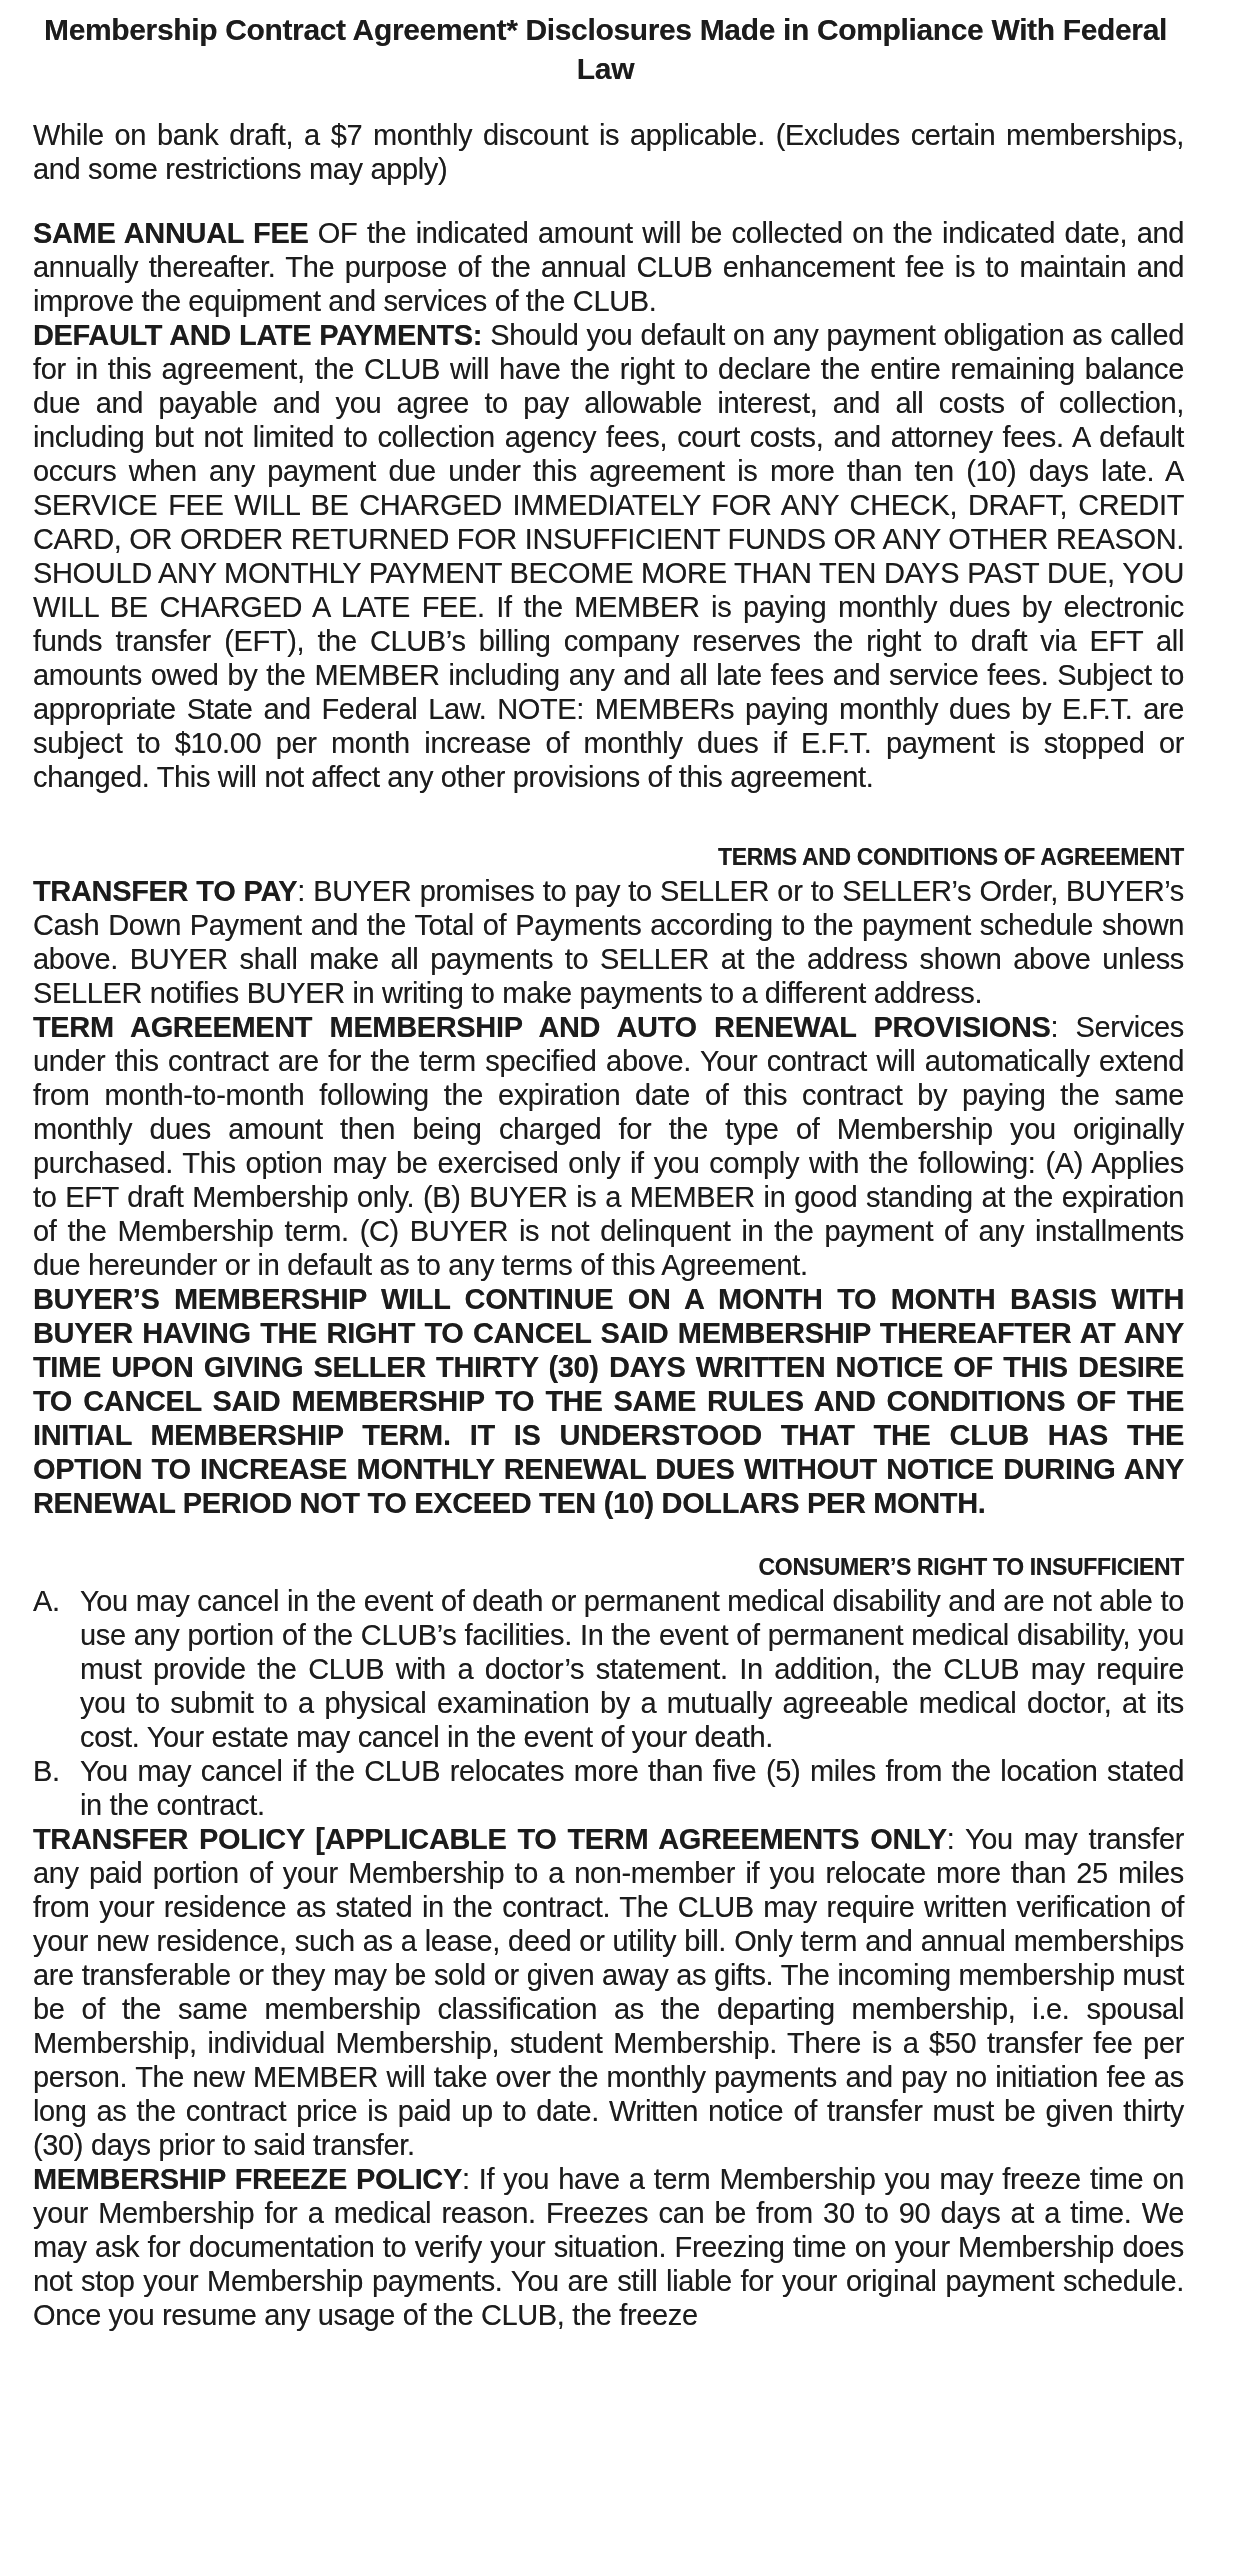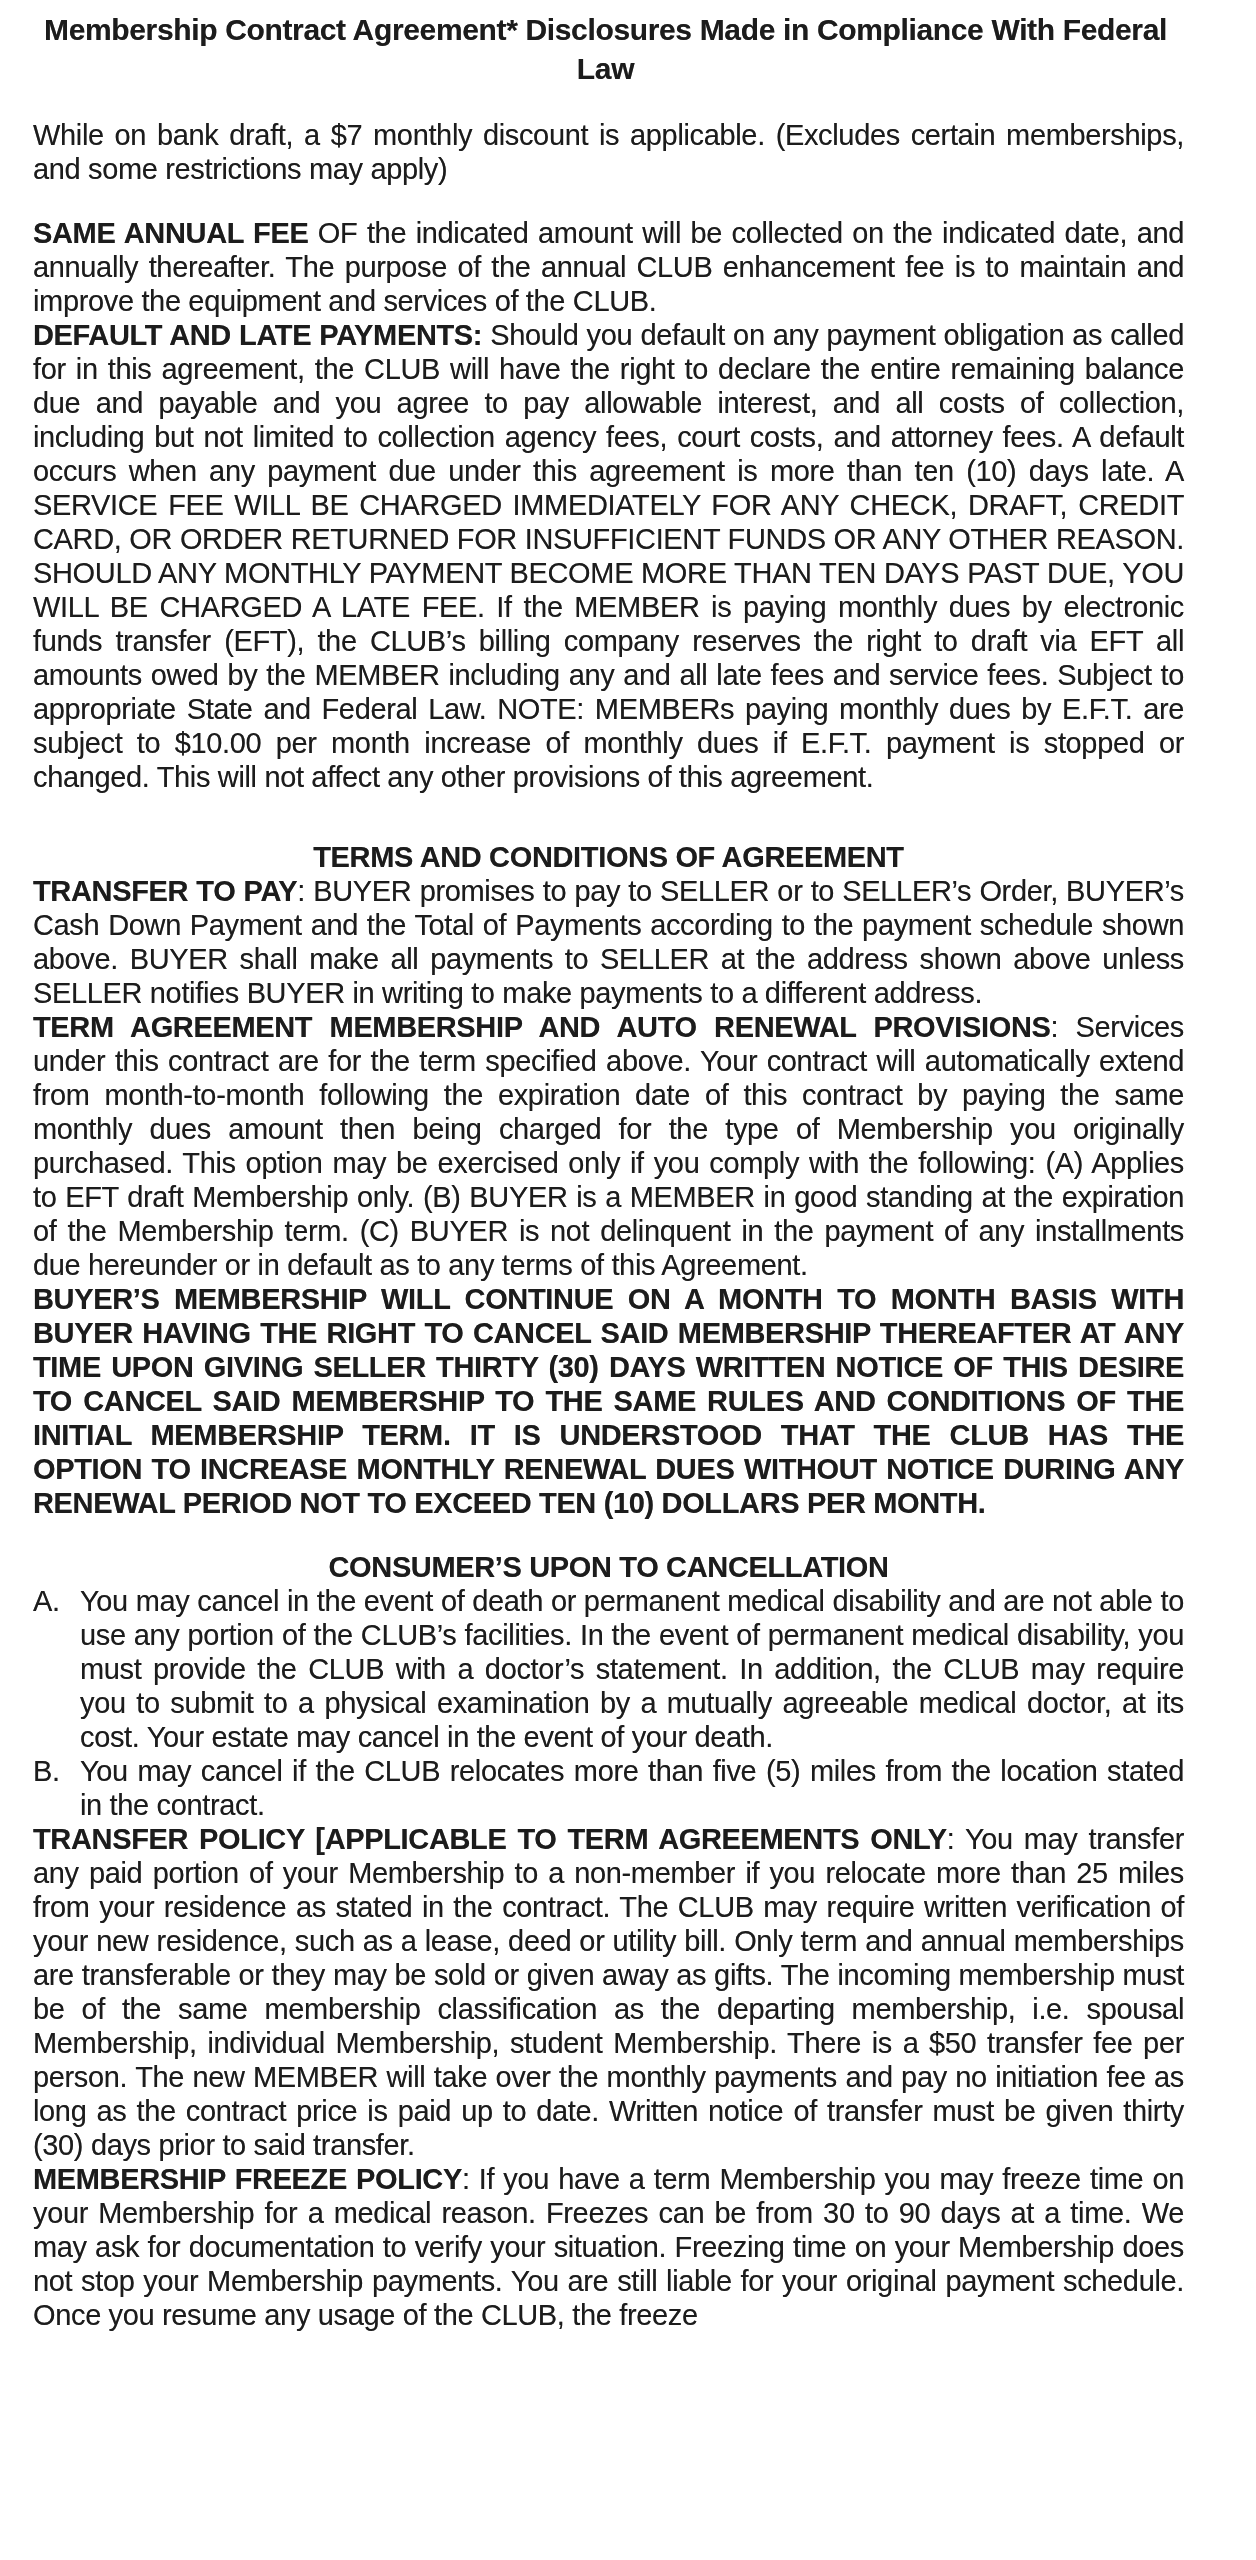--- a/index.html
+++ b/index.html
@@ -28,23 +28,23 @@
   }
   h1, h2, p, div { margin: 0; padding: 0; }
   .title {
     font-size: 30px;
     line-height: 39px;
     font-weight: bold;
     text-align: center;
     margin: 0 6px 0 0;
   }
   .section-heading {
-    font-size: 29px;
+    font-size: 23px;
     font-weight: bold;
-    text-align: center;
+    text-align: right;
   }
   .para { margin: 0; }
   .gap-sm  { margin-top: 30px; }
   .gap-md  { }
   .gap-lg  { margin-top: 46px; }
   .lead { font-weight: bold; }
   .bold-caps { font-weight: bold; }
   .underline {
     text-decoration-thickness: 3px;
     text-underline-offset: 5px;
@@ -83,21 +83,21 @@
   </p>
 
   <p class="para">
     <span class="lead">TERM AGREEMENT MEMBERSHIP AND AUTO RENEWAL PROVISIONS</span><span>: Services under this contract are for the term specified above. Your contract will automatically extend from month-to-month following the expiration date of this contract by paying the same monthly dues amount then being charged for the type of Membership you originally purchased. This option may be exercised only if you comply with the following: (A) Applies to EFT draft Membership only. (B) BUYER is a MEMBER in good standing at the expiration of the Membership term. (C) BUYER is not delinquent in the payment of any installments due hereunder or in default as to any terms of this Agreement.</span>
   </p>
 
   <p class="para bold-caps">
     <span>BUYER’S MEMBERSHIP WILL CONTINUE ON A MONTH TO MONTH BASIS WITH BUYER HAVING THE RIGHT TO CANCEL SAID MEMBERSHIP THEREAFTER AT ANY TIME </span><span class="underline">UPON GIVING SELLER THIRTY (30) DAYS WRITTEN NOTICE</span><span> OF THIS DESIRE TO CANCEL SAID MEMBERSHIP TO THE SAME RULES AND CONDITIONS OF THE INITIAL MEMBERSHIP TERM. IT IS UNDERSTOOD THAT THE CLUB HAS THE OPTION TO INCREASE MONTHLY RENEWAL DUES WITHOUT NOTICE DURING ANY RENEWAL PERIOD NOT TO EXCEED TEN (10) DOLLARS PER MONTH.</span>
   </p>
 
-  <h2 class="section-heading gap-sm">CONSUMER’S UPON TO CANCELLATION</h2>
+  <h2 class="section-heading gap-sm">CONSUMER’S RIGHT TO INSUFFICIENT</h2>
 
   <div class="clause-list">
     <div class="item">
       <span class="label">A.</span><span>You may cancel in the event of death or permanent medical disability and are not able to use any portion of the CLUB’s facilities. In the event of permanent medical disability, you must provide the CLUB with a doctor’s statement. In addition, the CLUB may require you to submit to a physical examination by a mutually agreeable medical doctor, at its cost. Your estate may cancel in the event of your death.</span>
     </div>
     <div class="item">
       <span class="label">B.</span><span>You may cancel if the CLUB relocates more than five (5) miles from the location stated in the contract.</span>
     </div>
   </div>
 

